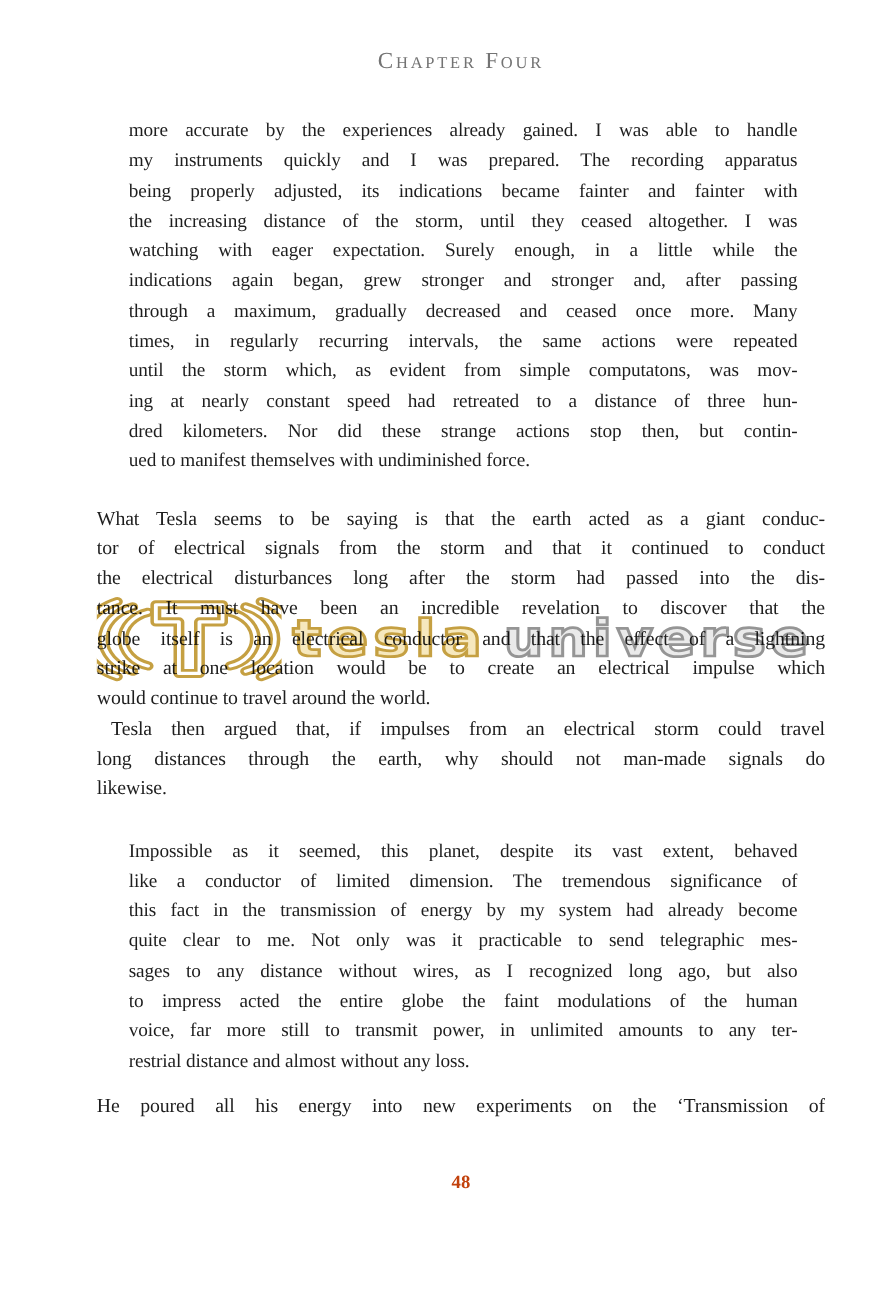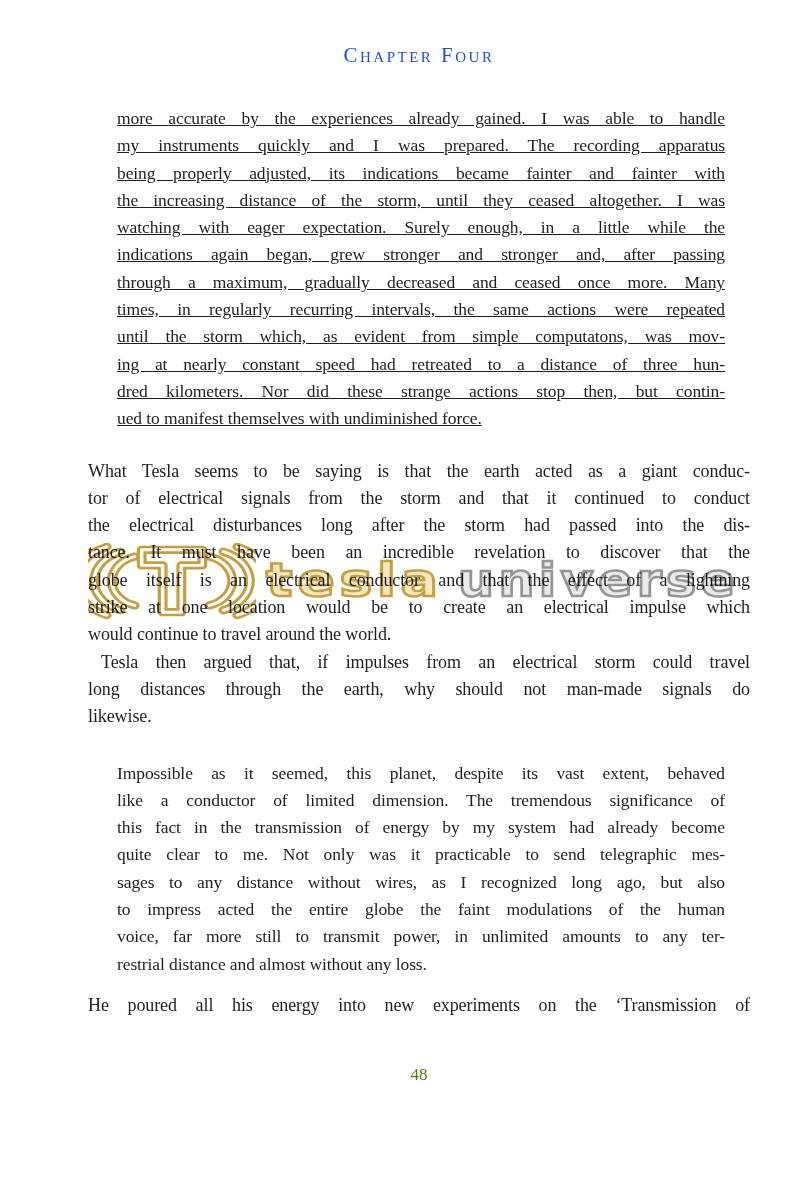--- a/index.html
+++ b/index.html
@@ -11,24 +11,24 @@
     font-family:"Liberation Serif","DejaVu Serif",serif;
     color:#1e1e1e;
   }
   .chapter-heading{
     margin:42px 50px 0 88px;
     text-align:center;
     font-variant:small-caps;
     font-size:21px;
     letter-spacing:2.5px;
     line-height:27px;
-    color:#1d4ed8;
+    color:#737373;
   }
   #blocks .block{overflow:hidden;}
-  #blocks .block:nth-child(1){margin-top:36px;text-decoration:underline;}
+  #blocks .block:nth-child(1){margin-top:36px;}
   #blocks .block:nth-child(2){margin-top:25px;}
   #blocks .block:nth-child(3){margin-top:0;}
   #blocks .block:nth-child(4){margin-top:29px;}
   #blocks .block:nth-child(5){margin-top:14px;}
   .block.quote{
     margin-left:117px;margin-right:75px;
     font-size:17.5px;line-height:27.3px;
   }
   .block.body-par, .block.body-indent{
     margin-left:88px;margin-right:50px;
@@ -39,21 +39,22 @@
     text-align:justify;
     text-align-last:justify;
     white-space:normal;
     letter-spacing:-0.1px;
   }
   .line.free{text-align-last:left;}
   .page-number{
     margin:46px 50px 0 88px;
     text-align:center;
     font-size:17px;line-height:20px;
-    color:#4d7c0f;
+    color:#c2410c;
+    font-weight:bold;
   }
   
   .watermark{
     position:absolute;
     left:88px;top:541px;
     width:630px;height:86px;
     mix-blend-mode:multiply;
     opacity:0.95;
     pointer-events:none;
   }

